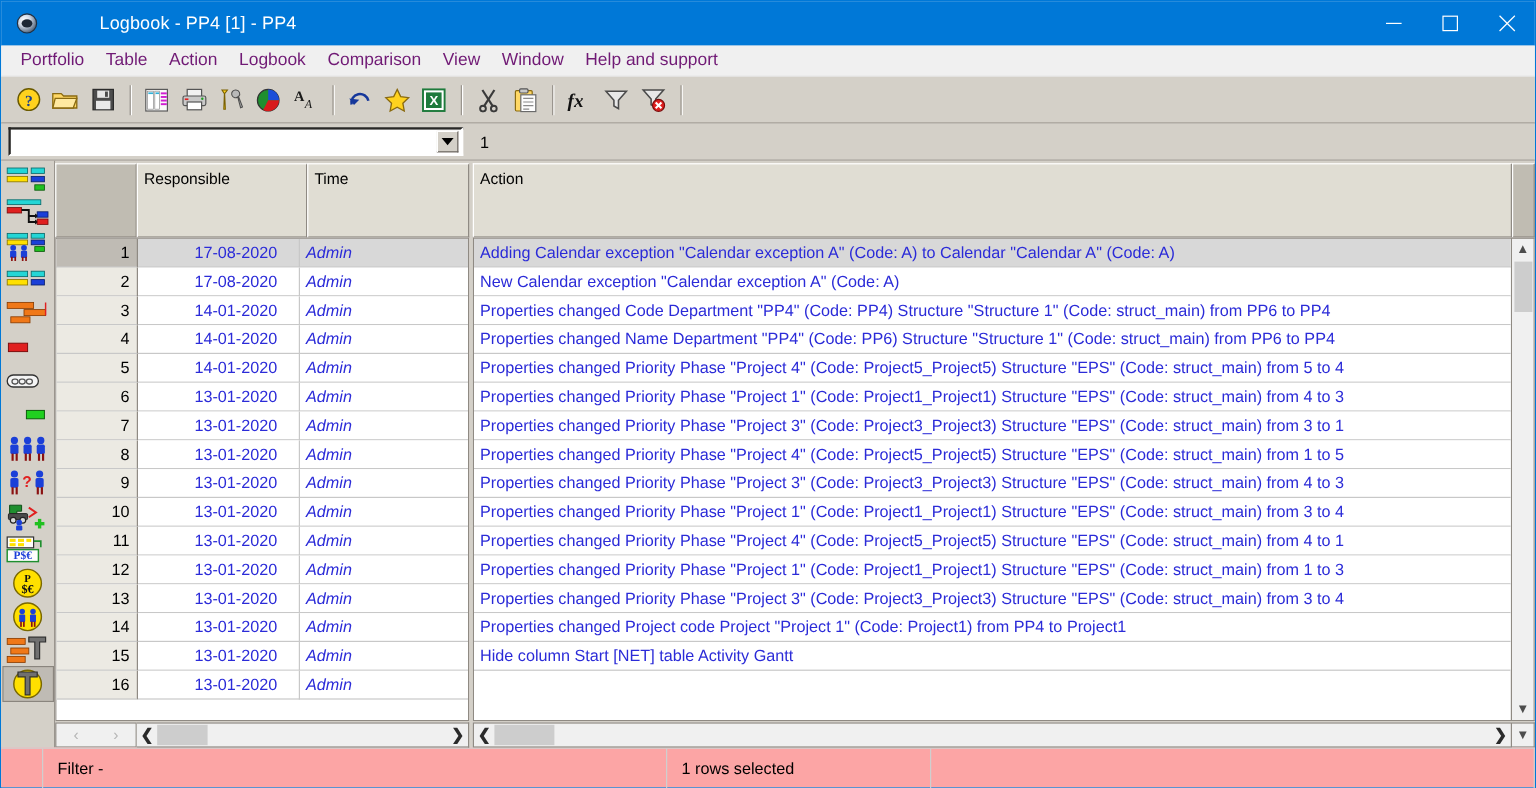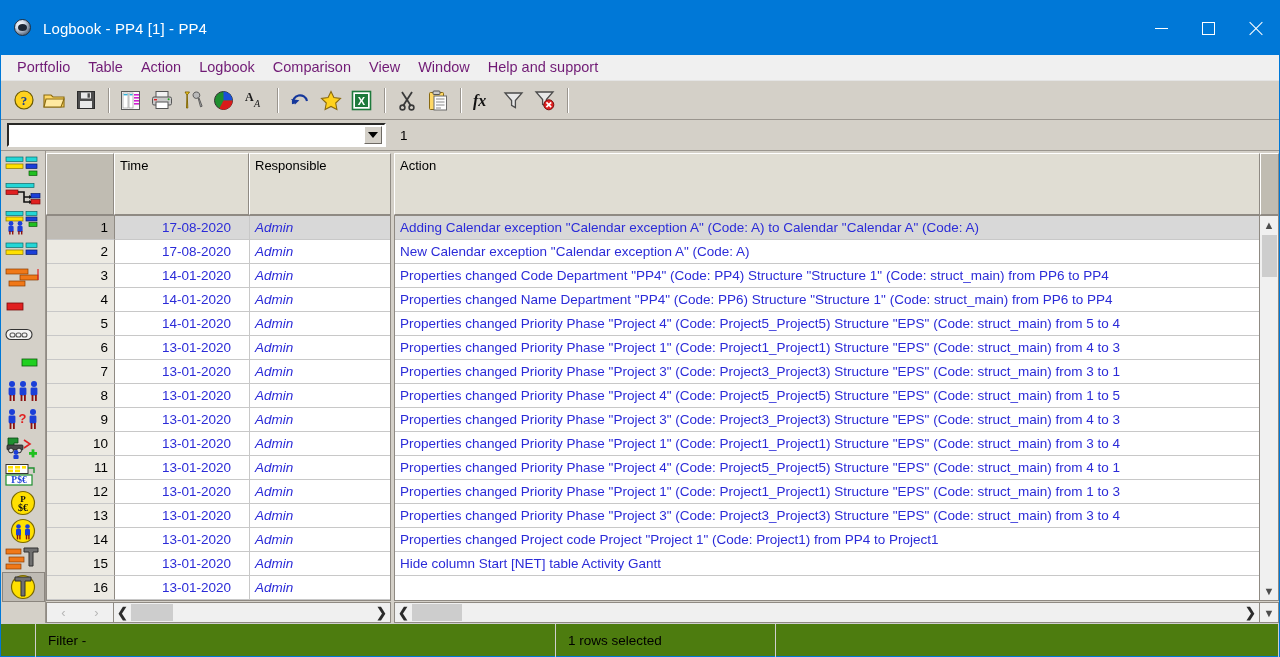--- a/index.html
+++ b/index.html
@@ -13,26 +13,27 @@
   #app {
     width: 1280px; height: 657px;
     position: relative;
     display: flex; flex-direction: column;
     background: #f0f0f0;
     border: 1px solid #0078d7;
   }
 
   
   .titlebar {
-    height: 54px;
+    height: 37px;
     background: #0078d7;
     display: flex; align-items: center;
     flex: 0 0 auto;
     color: #ffffff;
     user-select: none;
+    gap: 40px;
   }
   .title-icon {
     width: 22px; height: 22px;
     margin-left: 11px; margin-right: 9px;
     position: relative;
     flex: 0 0 auto;
   }
   .title-icon .globe {
     position:absolute; left:2px; top:2px;
     width:17px; height:17px; border-radius:50%;
@@ -324,21 +325,21 @@
     background:#f0f0f0;
     border:1px solid #8f8a83;
     border-left:none;
     display:flex;align-items:center;justify-content:center;
     color:#4d4d4d;font-size:11px;
   }
 
   
   .statusbar {
     height: 33px; flex:0 0 33px;
-    background: #4d7c0f;
+    background: #fca5a5;
     border-top: 1px solid #d0d0d0;
     display:flex; align-items:center;
     font-size: 13.5px; color:#000;
   }
   .sb-pane {
     height: 33px; display:flex; align-items:center;
     padding-left: 12px;
     border-right: 1px solid #cfcfcf;
     white-space:nowrap;
   }
@@ -736,22 +737,22 @@
         </svg>
       </div>
 
     </div>
 
     <div class="panes">
 
       <div class="pane-left">
         <div class="hdr-row">
           <div class="hdr-cell corner" style="width:68px;flex:0 0 68px;"></div>
+          <div class="hdr-cell" style="flex:1 1 auto;">Responsible</div>
           <div class="hdr-cell" style="width:135px;flex:0 0 135px;">Time</div>
-          <div class="hdr-cell" style="flex:1 1 auto;">Responsible</div>
         </div>
 
         <div class="grid-wrap">
           <div class="grid" id="left-grid">
               <div class="row sel">
                 <div class="cell num">1</div>
                 <div class="cell time">17-08-2020</div>
                 <div class="cell resp">Admin</div>
               </div>
               <div class="row">

